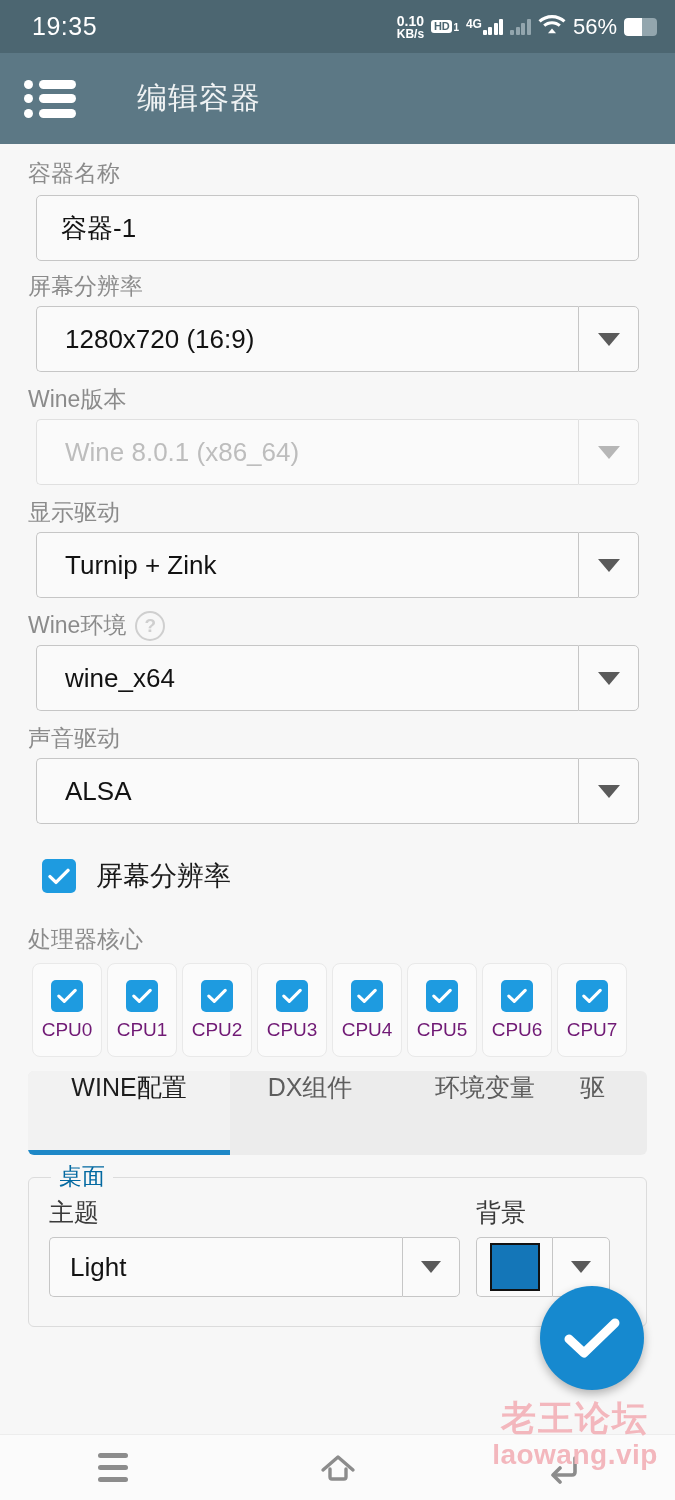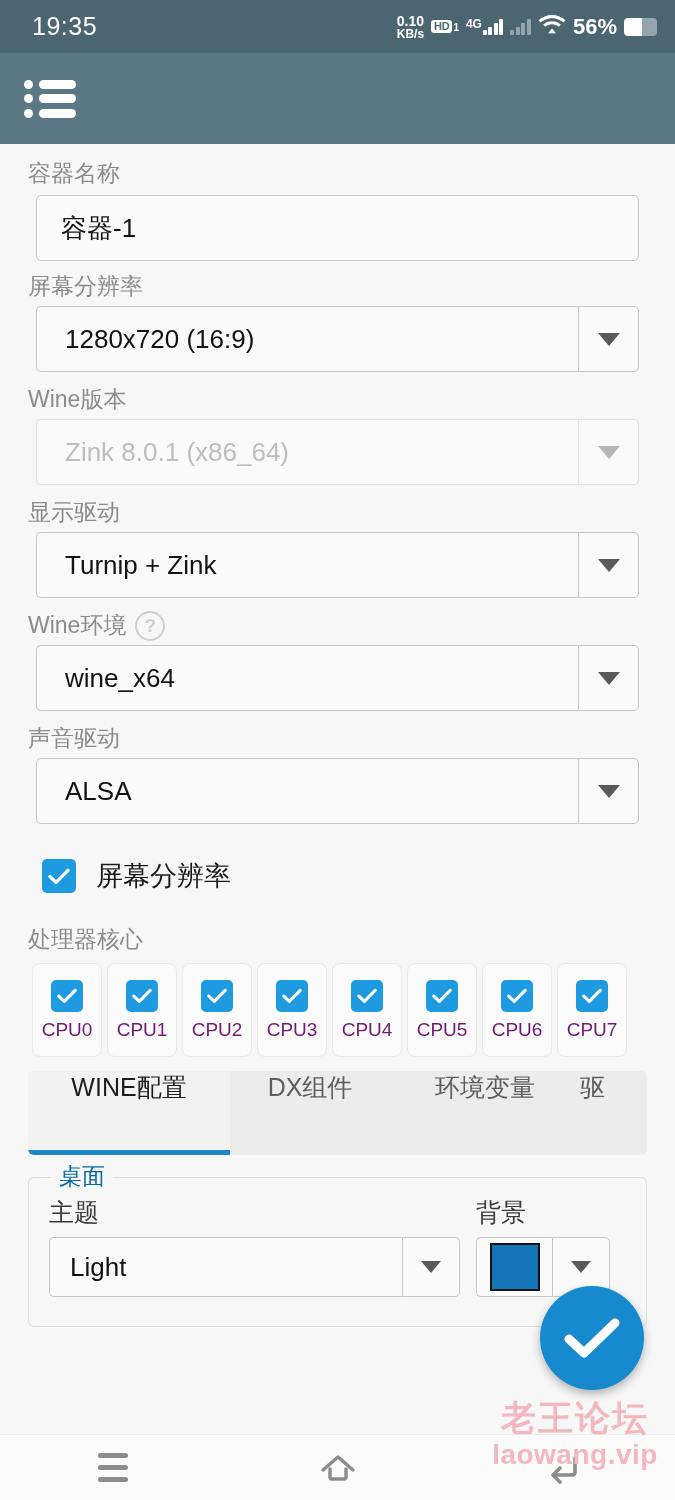--- a/index.html
+++ b/index.html
@@ -33,21 +33,21 @@
   .sb-hd .sub { font-size: 10px; font-weight: 700; }
   .sig { display: flex; align-items: flex-end; gap: 1.5px; height: 17px; }
   .sig i { display: block; width: 4px; background: #ffffff; border-radius: 1px; }
   .sig i:nth-child(1){ height: 5px; }
   .sig i:nth-child(2){ height: 8px; }
   .sig i:nth-child(3){ height: 12px; }
   .sig i:nth-child(4){ height: 16px; }
   .sig.dim i { background: #93a6ae; }
   .sig-wrap { display: flex; align-items: flex-start; gap: 1px; }
   .sig-wrap .g { font-size: 12px; font-weight: 700; line-height: 1; }
-  .sb-batt-txt { font-size: 22px; font-weight: 700; }
+  .sb-batt-txt { font-size: 22px; font-weight: 400; }
   .sb-batt {
     width: 33px; height: 18px; border-radius: 4px; background: #93a6ae;
     position: relative; overflow: hidden;
   }
   .sb-batt .fill { position: absolute; left: 0; top: 0; bottom: 0; width: 56%; background: #ffffff; border-radius: 4px 0 0 4px; }
 
   
   .appbar {
     position: absolute; top: 53px; left: 0; width: 675px; height: 91px;
     background: #5c7885; display: flex; align-items: center; padding-left: 24px;
@@ -250,40 +250,41 @@
         </span>
       <span class="row">
           <span class="dot"></span>
           <span class="bar"></span>
         </span>
       <span class="row">
           <span class="dot"></span>
           <span class="bar"></span>
         </span>
     </div>
+    <div class="appbar-title">编辑容器</div>
   </div>
 
   <div class="content">
 
     <div style="height:14px"></div>
 
     <div class="field-label">容器名称</div>
     <div class="edit-box">容器-1</div>
 
     <div class="field-label" style="margin-top:10px">屏幕分辨率</div>
     <div class="spinner">
       <div class="main">1280x720 (16:9)</div>
       <div class="arrow">
           <span class="tri"></span>
         </div>
     </div>
 
     <div class="field-label" style="margin-top:12px">Wine版本</div>
     <div class="spinner disabled">
-      <div class="main">Zink 8.0.1 (x86_64)</div>
+      <div class="main">Wine 8.0.1 (x86_64)</div>
       <div class="arrow">
           <span class="tri"></span>
         </div>
     </div>
 
     <div class="field-label" style="margin-top:12px">显示驱动</div>
     <div class="spinner">
       <div class="main">Turnip + Zink</div>
       <div class="arrow">
           <span class="tri"></span>

